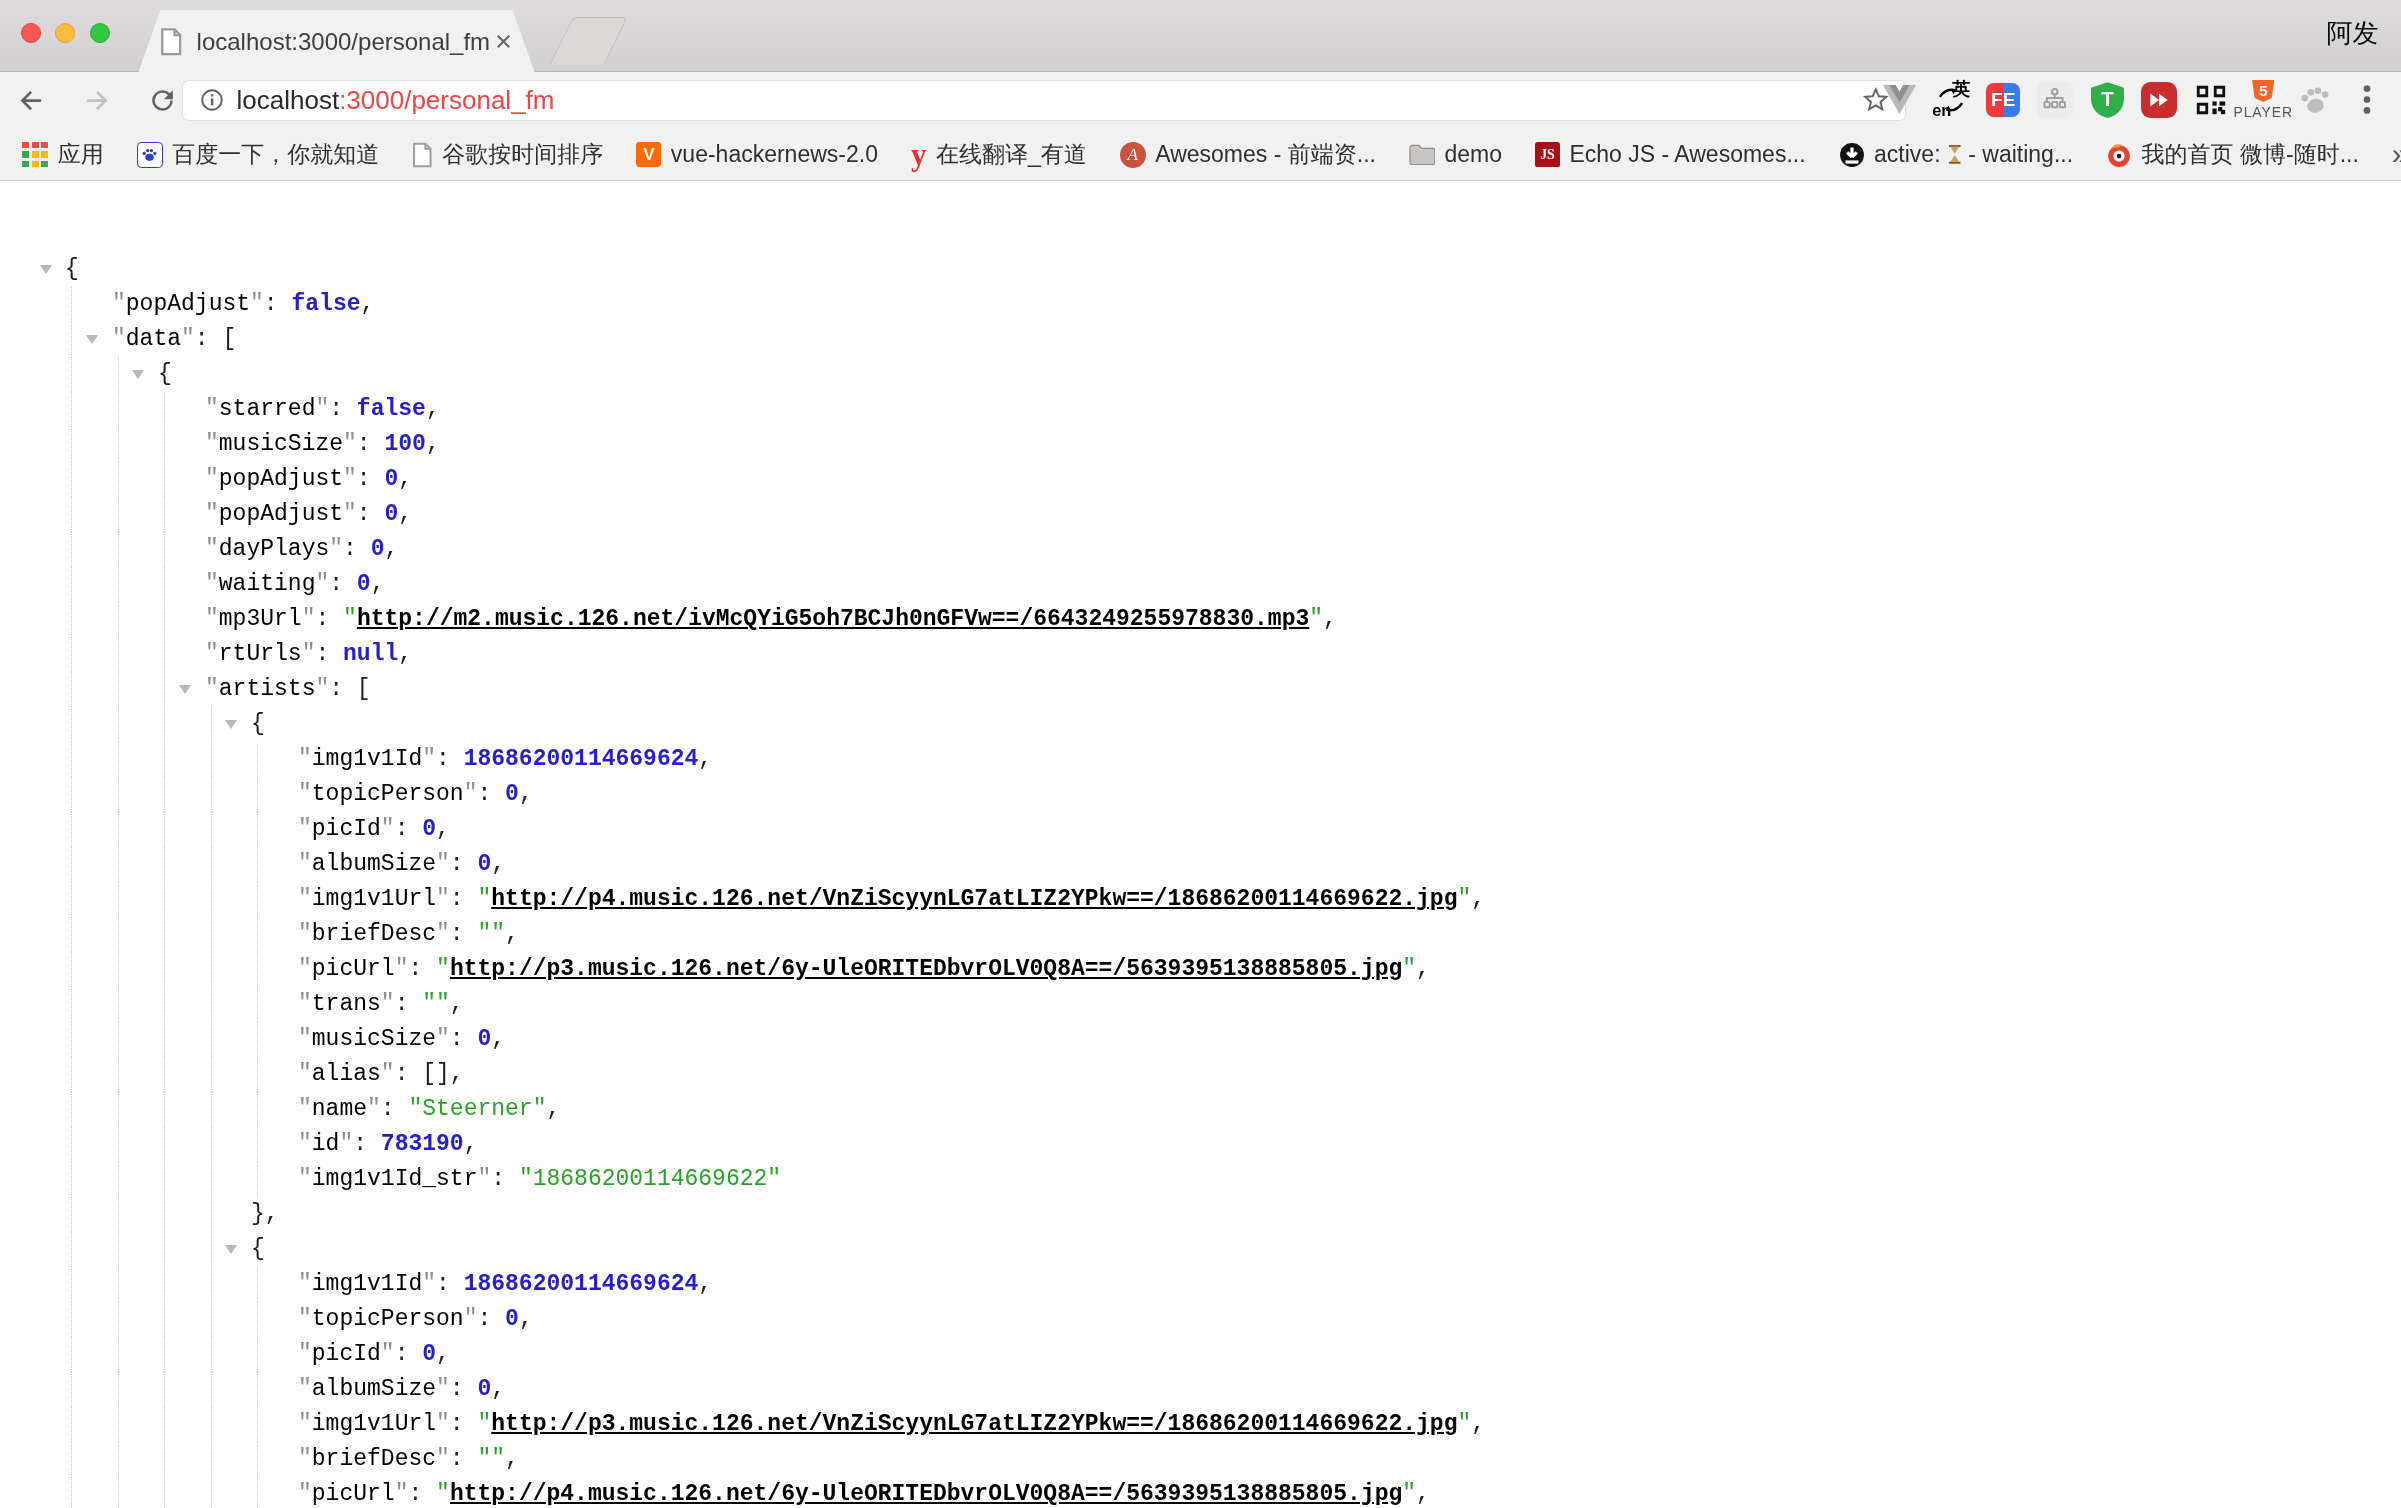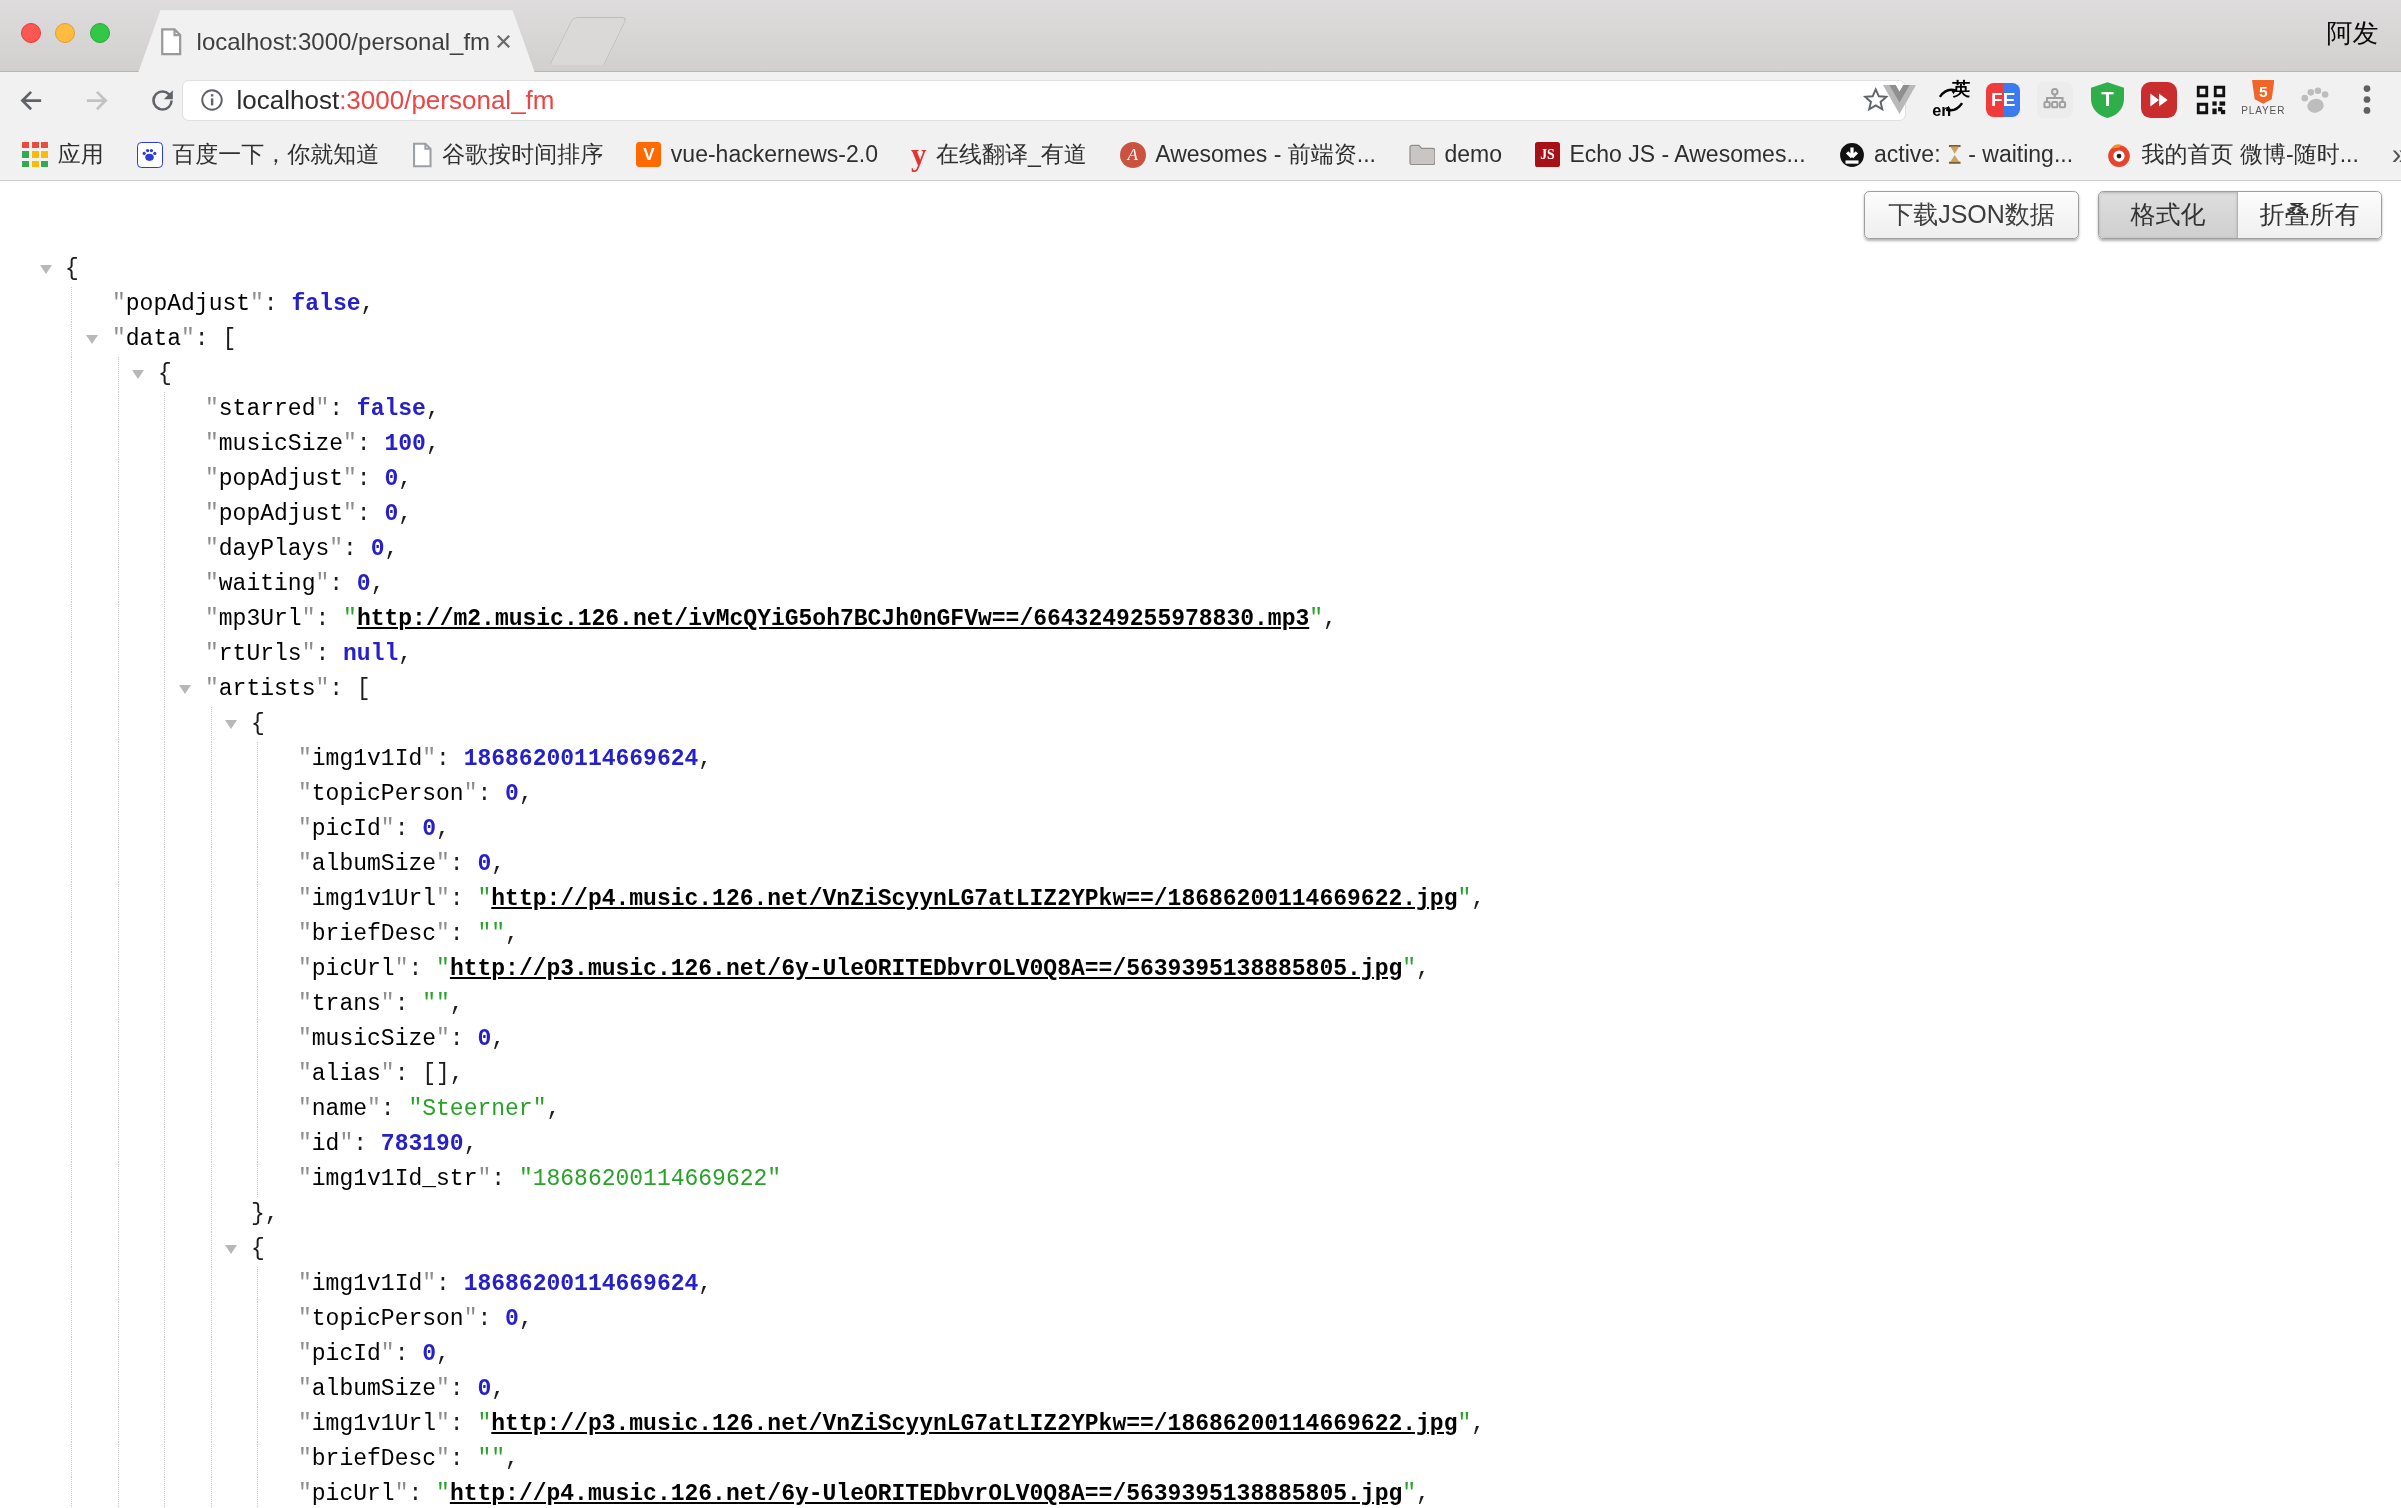--- a/index.html
+++ b/index.html
@@ -43,21 +43,21 @@
             font-size:19px; display:flex; align-items:center; justify-content:center;
             background:linear-gradient(90deg,#ef3b3b 50%,#3b7bef 50%); }
   .sitemap-box { width:36px; height:36px; border-radius:7.7px; background:#ececec;
                  display:flex; align-items:center; justify-content:center; }
   .ff-box { width:36px; height:36px; border-radius:9.5px; background:#c92d2d;
             display:flex; align-items:center; justify-content:center; }
   .h5-box { width:38px; height:40px; display:flex; flex-direction:column; align-items:center; }
   .h5-shield { width:22.4px; height:24px; background:#f16529; color:#fff; font-size:15.5px;
                font-weight:bold; display:flex; align-items:center; justify-content:center;
                clip-path:polygon(0 0,100% 0,88% 82%,50% 100%,12% 82%); }
-  .h5-text { font-size:10px; color:#555; letter-spacing:0.9px; margin-top:1.7px; }
+  .h5-text { font-size:14px; color:#555; letter-spacing:0.9px; margin-top:1.7px; }
   .tr-icon { position:relative; width:38px; height:38px; }
   .tr-top { position:absolute; top:-3.4px; right:0; font-size:18px; font-weight:bold; color:#000; }
   .tr-bot { position:absolute; bottom:-1.7px; left:0; font-size:16.3px; font-weight:bold; color:#000; }
 
   
   .bookmarks { height:52px; background:#f2f1f1; border-bottom:0.9px solid #cecccc;
                display:flex; align-items:center; padding:0 22.4px; gap:33px;
                font-size:23px; color:#2f2f2f; white-space:nowrap; }
   .bm { display:flex; align-items:center; gap:9.5px; }
   .bm-right { margin-left:auto; display:flex; align-items:center; gap:26px; }
@@ -337,27 +337,20 @@
     <span>我的首页 微博-随时...</span>
   </span>
 
   <span class="bm-right">
     <span class="chev">»</span>
 
   </span>
 </div>
 
 <div class="content">
-  <div class="actions">
-    <button class="btn btn-download">下载JSON数据</button>
-    <div class="segmented">
-      <span class="seg seg-active">格式化</span>
-      <span class="seg seg-plain">折叠所有</span>
-    </div>
-  </div>
 
   <div class="json">
       <div class="jline" style="padding-left: 65px;"><span class="arrow" style="left: 40px;"></span><span class="tok-punct">{</span></div>
       <div class="jline" style="padding-left: 112px;"><span class="guide" style="left: 71px;"></span><span class="tok-q">"</span><span class="tok-key">popAdjust</span><span class="tok-q">"</span><span class="tok-punct">: </span><span class="tok-val">false</span><span class="tok-punct">,</span></div>
       <div class="jline" style="padding-left: 112px;"><span class="guide" style="left: 71px;"></span><span class="arrow" style="left: 86px;"></span><span class="tok-q">"</span><span class="tok-key">data</span><span class="tok-q">"</span><span class="tok-punct">: [</span></div>
       <div class="jline" style="padding-left: 158px;"><span class="guide" style="left: 71px;"></span><span class="guide" style="left: 118px;"></span><span class="arrow" style="left: 132px;"></span><span class="tok-punct">{</span></div>
       <div class="jline" style="padding-left: 205px;"><span class="guide" style="left: 71px;"></span><span class="guide" style="left: 118px;"></span><span class="guide" style="left: 164px;"></span><span class="tok-q">"</span><span class="tok-key">starred</span><span class="tok-q">"</span><span class="tok-punct">: </span><span class="tok-val">false</span><span class="tok-punct">,</span></div>
       <div class="jline" style="padding-left: 205px;"><span class="guide" style="left: 71px;"></span><span class="guide" style="left: 118px;"></span><span class="guide" style="left: 164px;"></span><span class="tok-q">"</span><span class="tok-key">musicSize</span><span class="tok-q">"</span><span class="tok-punct">: </span><span class="tok-val">100</span><span class="tok-punct">,</span></div>
       <div class="jline" style="padding-left: 205px;"><span class="guide" style="left: 71px;"></span><span class="guide" style="left: 118px;"></span><span class="guide" style="left: 164px;"></span><span class="tok-q">"</span><span class="tok-key">popAdjust</span><span class="tok-q">"</span><span class="tok-punct">: </span><span class="tok-val">0</span><span class="tok-punct">,</span></div>
       <div class="jline" style="padding-left: 205px;"><span class="guide" style="left: 71px;"></span><span class="guide" style="left: 118px;"></span><span class="guide" style="left: 164px;"></span><span class="tok-q">"</span><span class="tok-key">popAdjust</span><span class="tok-q">"</span><span class="tok-punct">: </span><span class="tok-val">0</span><span class="tok-punct">,</span></div>

